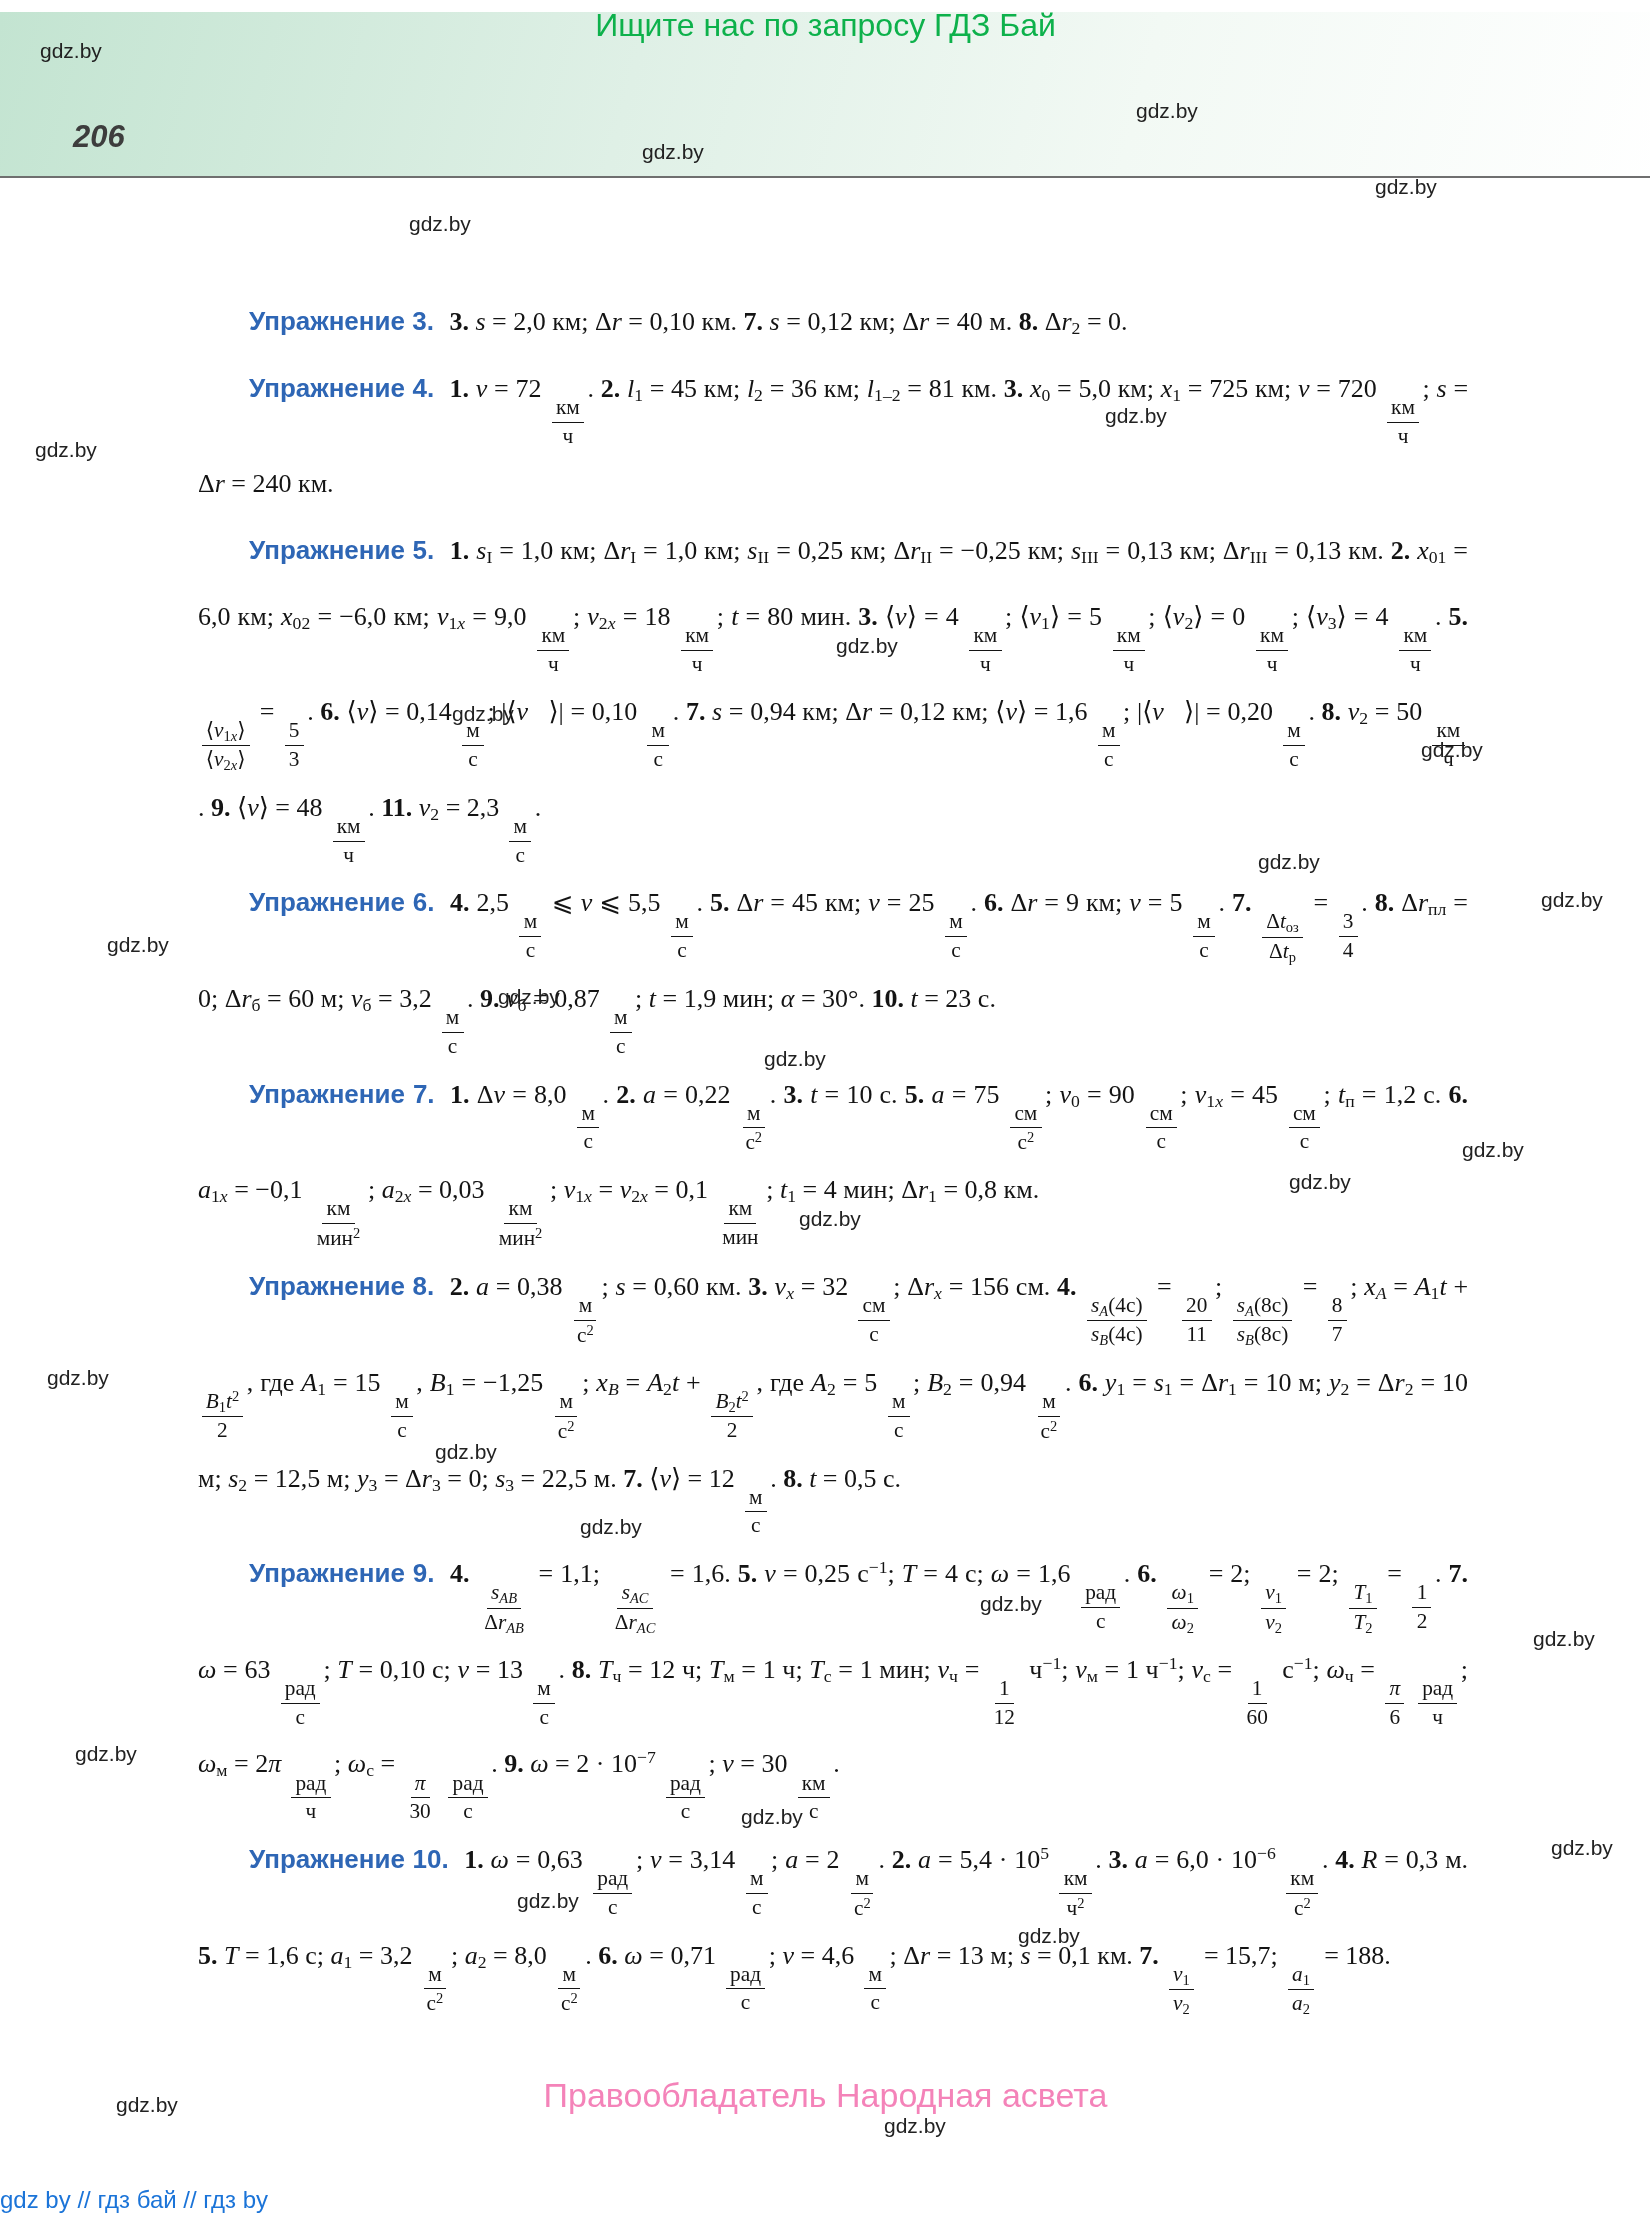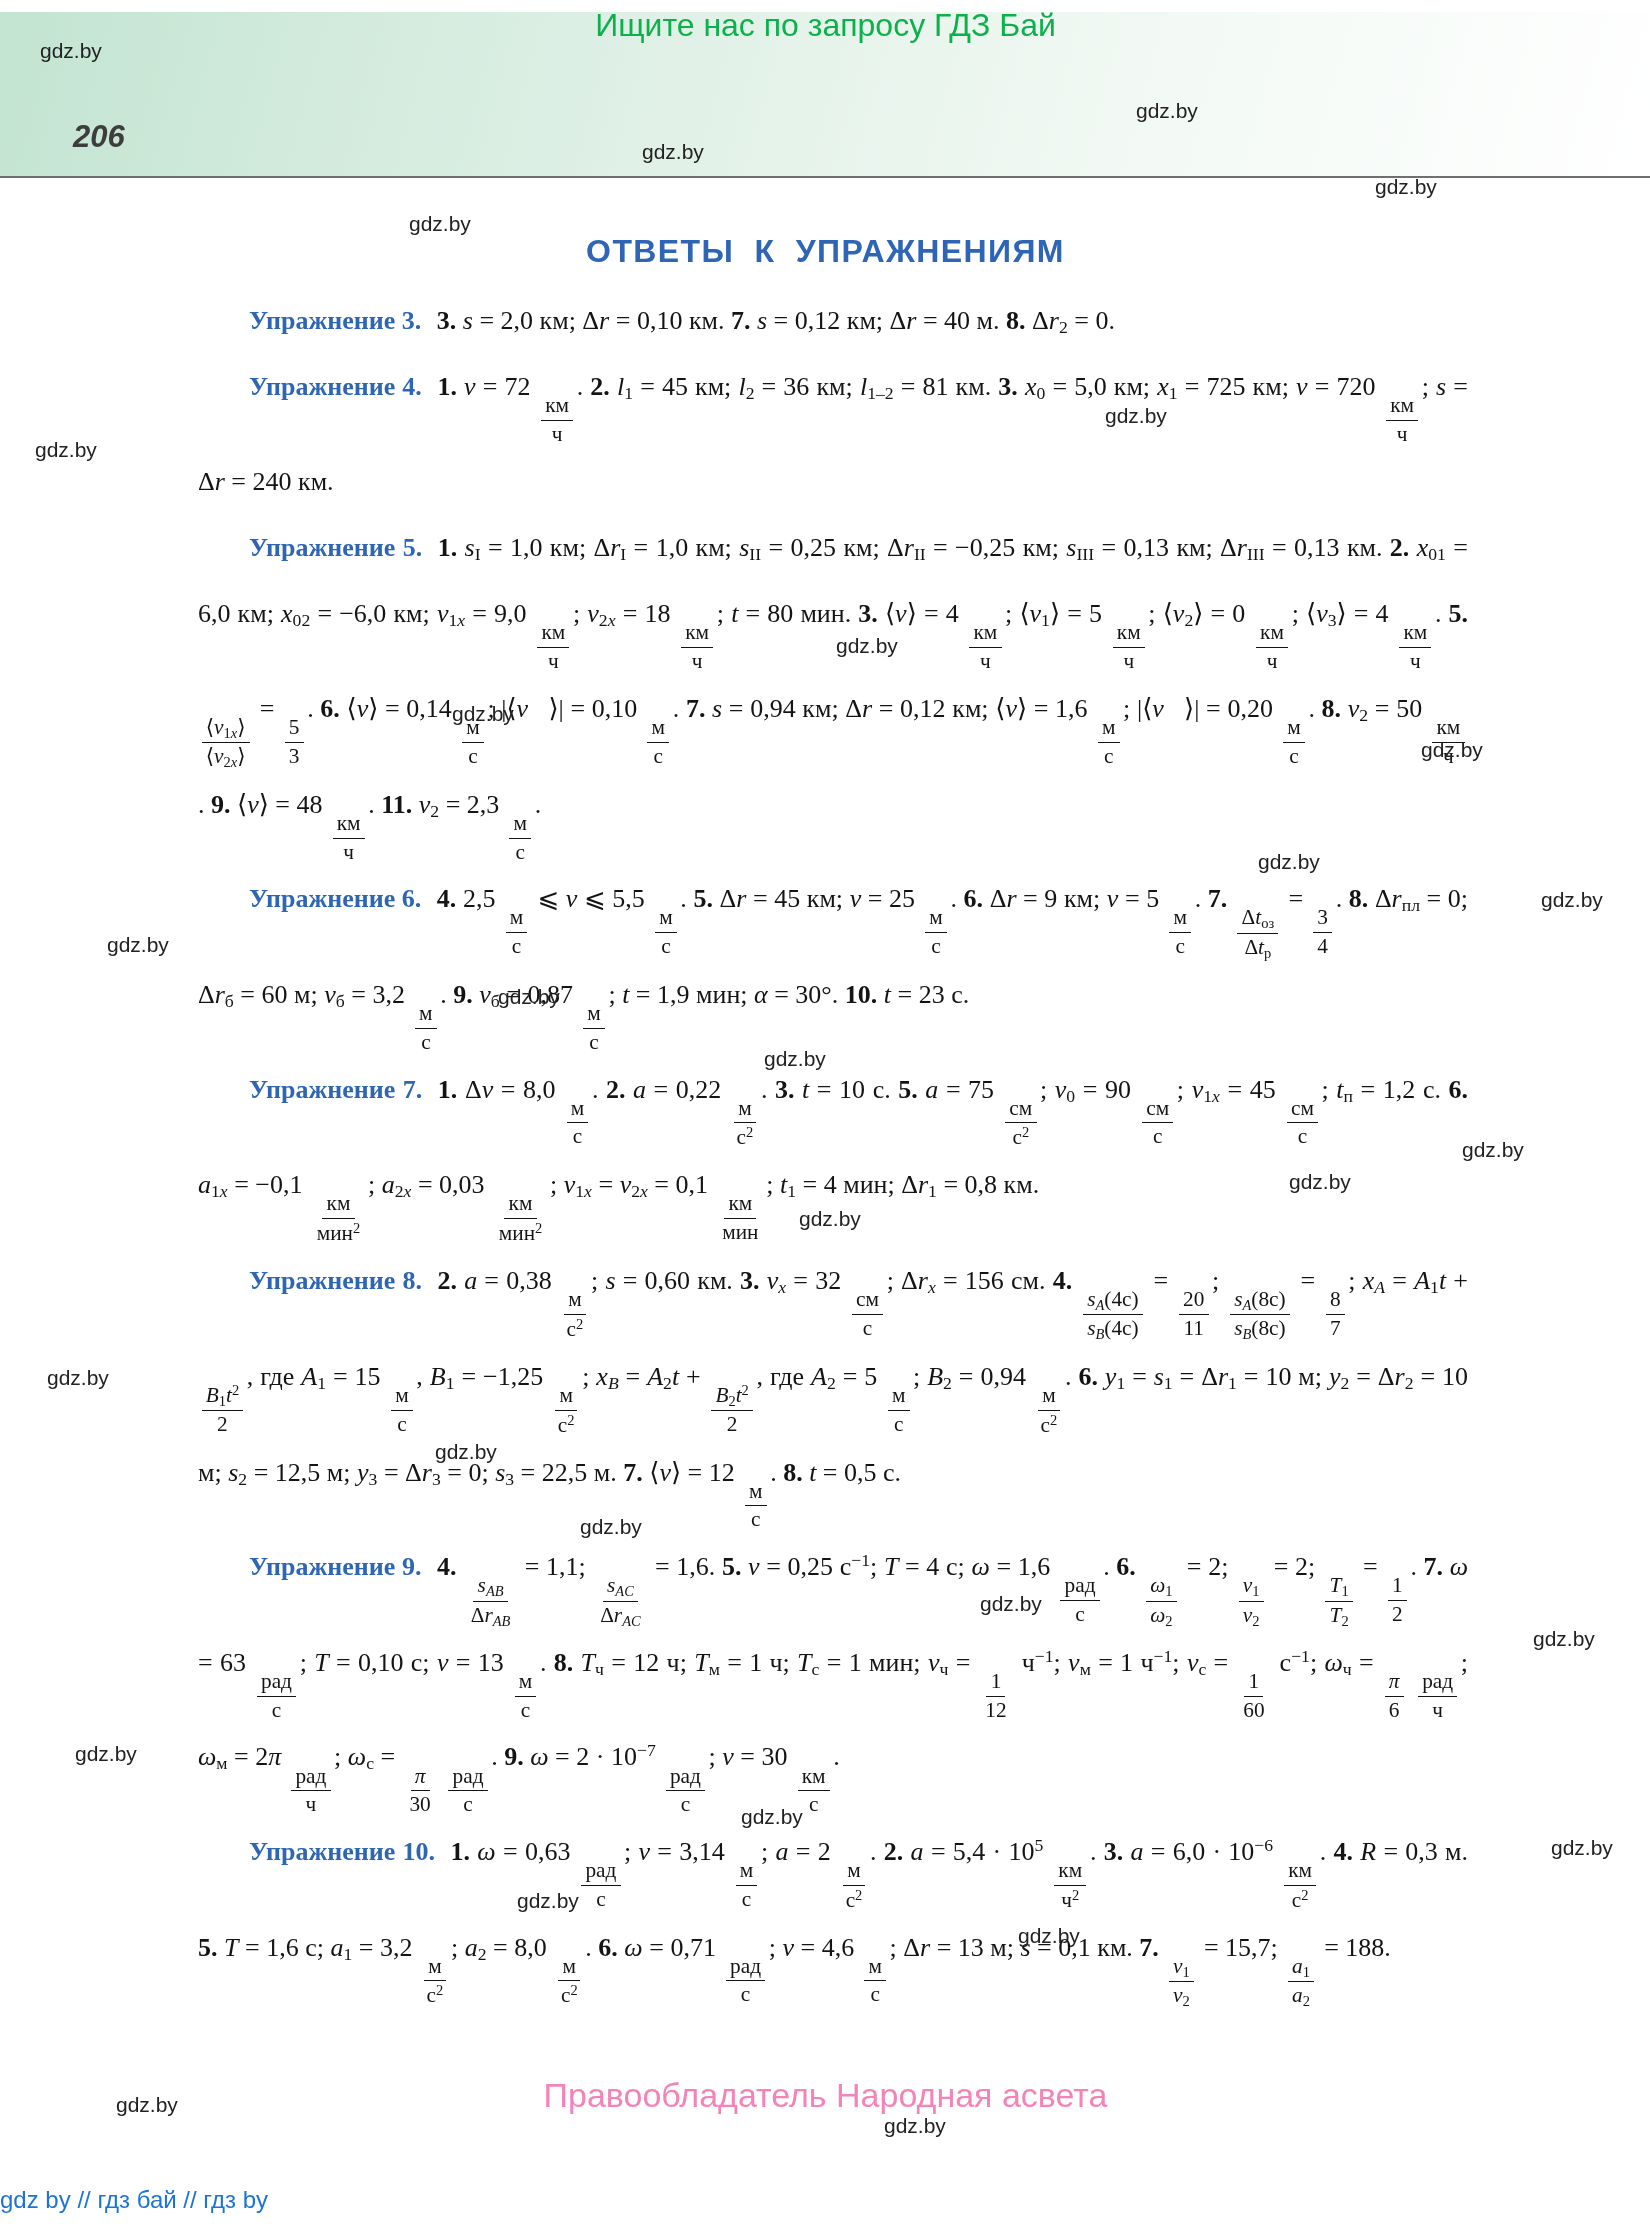--- a/index.html
+++ b/index.html
@@ -15,21 +15,21 @@
   .page-number{position:absolute;left:73px;top:107px;font-family:"Liberation Sans","DejaVu Sans",sans-serif;
                font-size:31px;font-weight:bold;font-style:italic;color:#3d3d3d;z-index:2;}
 
   .title{position:absolute;top:212px;left:0;width:100%;text-align:center;
          font-family:"Liberation Sans","DejaVu Sans",sans-serif;font-weight:bold;font-size:32px;
          color:#2e66b5;letter-spacing:1.4px;word-spacing:10px;z-index:2;}
 
   .content{position:absolute;top:288px;left:198px;width:1270px;font-size:26px;line-height:2.55;
            text-align:justify;z-index:2;}
   .content p.exercise{margin:0;text-indent:51px;}
-  .ex-label{font-family:Liberation Serif, serif;font-weight:bold;color:#2e66b5;margin-right:15.5px;}
+  .ex-label{font-family:Liberation Sans, sans-serif;font-weight:bold;color:#2e66b5;margin-right:15.5px;}
   .b{font-weight:bold;}
   .v{font-style:italic;}
   .sub{font-size:68%;vertical-align:-0.25em;}
   .vsub{font-size:68%;vertical-align:-0.25em;font-style:italic;}
   .sup{font-size:68%;vertical-align:0.5em;}
   .frac{display:inline-flex;flex-direction:column;align-items:center;vertical-align:-0.8em;
         font-size:82%;line-height:1.3;margin:0 3.5px;text-indent:0;}
   .frac .num{border-bottom:1.8px solid #141414;padding:0 4.2px;}
   .frac .den{padding:0 4.2px;}
 
@@ -44,21 +44,20 @@
 <body>
 
 <div class="page">
 
   <div class="top-note">Ищите нас по запросу ГДЗ Бай</div>
 
   <header class="header-band">
     <div class="page-number">206</div>
   </header>
 
-  <h1 class="title">ОТВЕТЫ К УПРАЖНЕНИЯМ</h1>
 
   <main class="content" id="content">
       <p class="exercise"><span class="ex-label">Упражнение 3.</span><span class="b">3. </span><span class="v">s</span><span class="t"> = 2,0 км; Δ</span><span class="v">r</span><span class="t"> = 0,10 км. </span><span class="b">7. </span><span class="v">s</span><span class="t"> = 0,12 км; Δ</span><span class="v">r</span><span class="t"> = 40 м. </span><span class="b">8. </span><span class="t">Δ</span><span class="v">r</span><span class="sub">2</span><span class="t"> = 0.</span></p>
       <p class="exercise"><span class="ex-label">Упражнение 4.</span><span class="b">1. </span><span class="v">v</span><span class="t"> = 72 </span><span class="frac">
           <span class="num"><span class="t">км</span></span>
           <span class="den"><span class="t">ч</span></span>
         </span><span class="t">. </span><span class="b">2. </span><span class="v">l</span><span class="sub">1</span><span class="t"> = 45 км; </span><span class="v">l</span><span class="sub">2</span><span class="t"> = 36 км; </span><span class="v">l</span><span class="sub">1–2</span><span class="t"> = 81 км. </span><span class="b">3. </span><span class="v">x</span><span class="sub">0</span><span class="t"> = 5,0 км; </span><span class="v">x</span><span class="sub">1</span><span class="t"> = 725 км; </span><span class="v">v</span><span class="t"> = 720 </span><span class="frac">
           <span class="num"><span class="t">км</span></span>
           <span class="den"><span class="t">ч</span></span>
         </span><span class="t">; </span><span class="v">s</span><span class="t"> = Δ</span><span class="v">r</span><span class="t"> = 240 км.</span></p>

